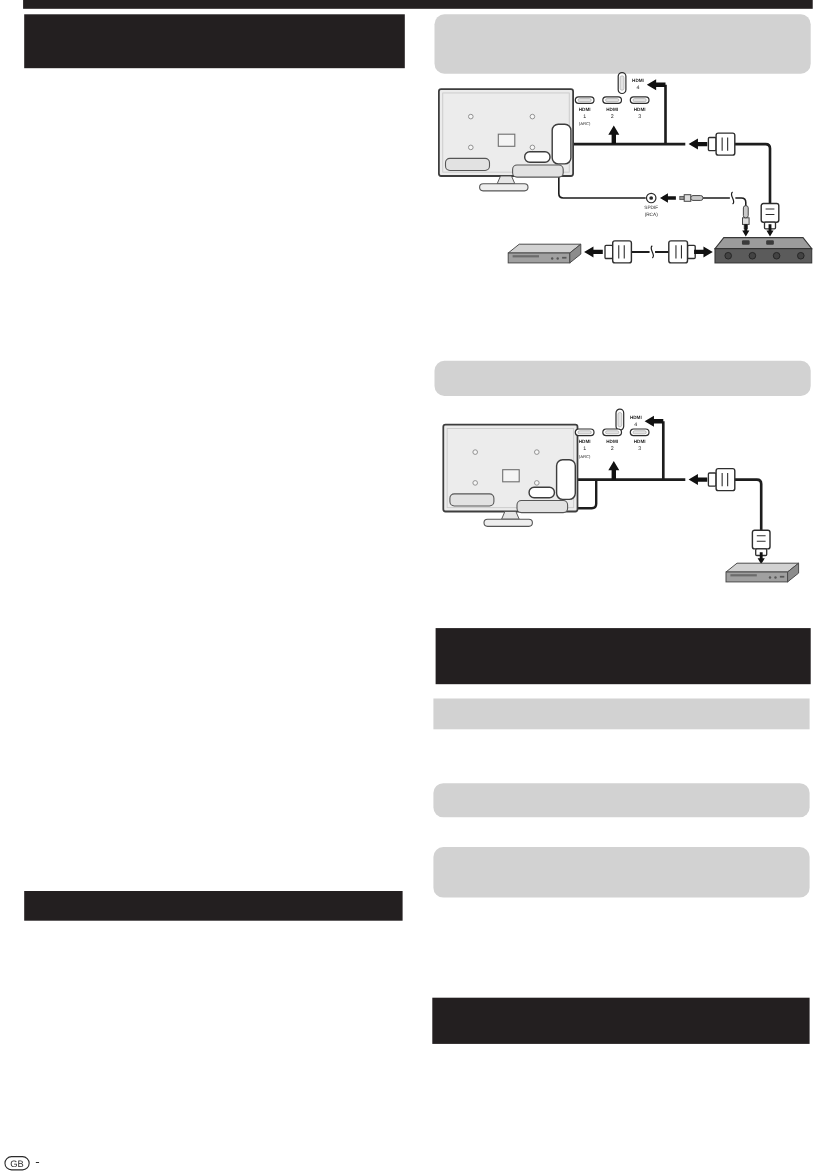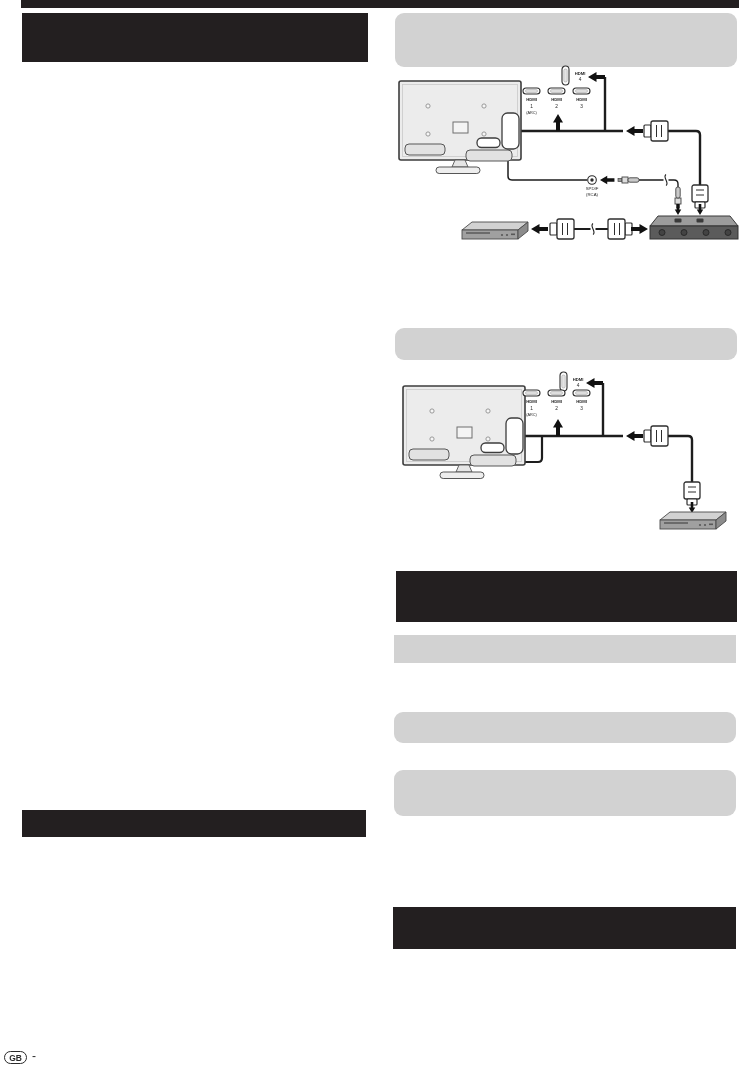--- a/index.html
+++ b/index.html
@@ -16,21 +16,21 @@
   .abs{position:absolute;}
   .heading-block{background:var(--heading-bg);}
   .note-box{background:var(--note-bg);}
   .rounded{border-radius:9px;}
   svg text{font-family:"Liberation Sans", sans-serif;fill:#262626;}
   .wordmark{font-weight:bold;}
   .footer-badge{
     position:absolute;left:4px;top:1051px;width:23px;height:13px;
     border:1.6px solid #2b2b2b;border-radius:999px;
     display:flex;align-items:center;justify-content:center;
-    font-size:8.5px;font-weight:bold;color:#2b2b2b;box-sizing:border-box;
+    font-size:8.5px;font-weight:normal;color:#2b2b2b;box-sizing:border-box;
   }
   .footer-dash{
     position:absolute;left:32px;top:1049px;font-size:12px;color:#2b2b2b;
   }
 </style>
 </head>
 <body>
 
 <div class="page">
 

